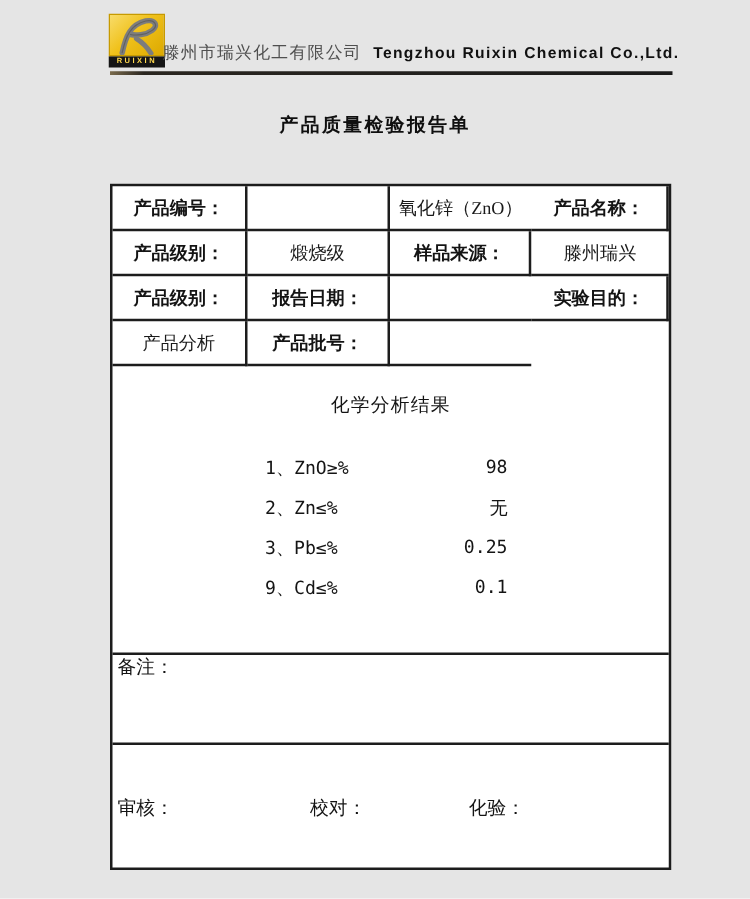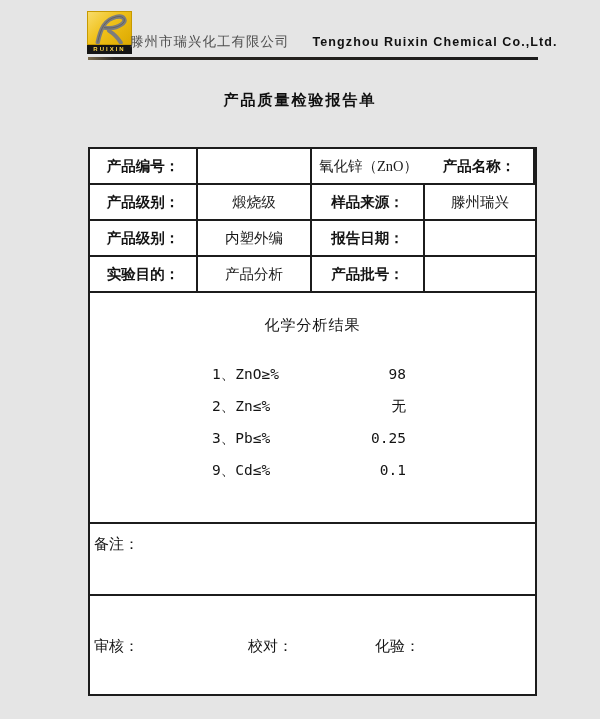--- a/index.html
+++ b/index.html
@@ -45,21 +45,21 @@
     align-items: baseline;
     white-space: nowrap;
   }
   .company-cn {
     font-family: "Liberation Serif", serif;
     font-size: 13.5px;
     letter-spacing: 1px;
     color: #4f4f4f;
   }
   .company-en {
-    margin-left: 23px;
+    margin-left: 9px;
     font-family: "Liberation Sans", sans-serif;
     font-size: 12.5px;
     font-weight: bold;
     letter-spacing: 1.1px;
     color: #111111;
   }
   .header-rule {
     position: absolute;
     left: 88px; top: 57px;
     width: 450px; height: 3px;
@@ -142,21 +142,21 @@
     font-family: "DejaVu Sans Mono", monospace;
     font-size: 14.5px;
     color: #141414;
     white-space: nowrap;
   }
 
   
   .remarks-row {
     height: 72px;
     border-bottom: 2px solid #1c1c1c;
-    padding: 11px 5px 0 4px;
+    padding: 0 5px 0 4px;
     font-family: "Liberation Serif", serif;
     font-size: 15px;
     color: #141414;
   }
 
   
   .sign-row {
     position: relative;
     height: 96px;
     font-family: "Liberation Serif", serif;
@@ -201,21 +201,20 @@
       <div class="cell cell-value"></div>
       <div class="cell cell-value last-col">氧化锌（ZnO）</div>
       <div class="cell cell-label">产品名称：</div>
 
       <div class="cell cell-label">产品级别：</div>
       <div class="cell cell-value">煅烧级</div>
       <div class="cell cell-label">样品来源：</div>
       <div class="cell cell-value last-col">滕州瑞兴</div>
 
       <div class="cell cell-label">产品级别：</div>
-      <div class="cell cell-value">内塑外编</div>
       <div class="cell cell-label">报告日期：</div>
       <div class="cell cell-value last-col"></div>
 
       <div class="cell cell-label">实验目的：</div>
       <div class="cell cell-value">产品分析</div>
       <div class="cell cell-label">产品批号：</div>
       <div class="cell cell-value last-col"></div>
     </div>
 
     <div class="chem-section">

